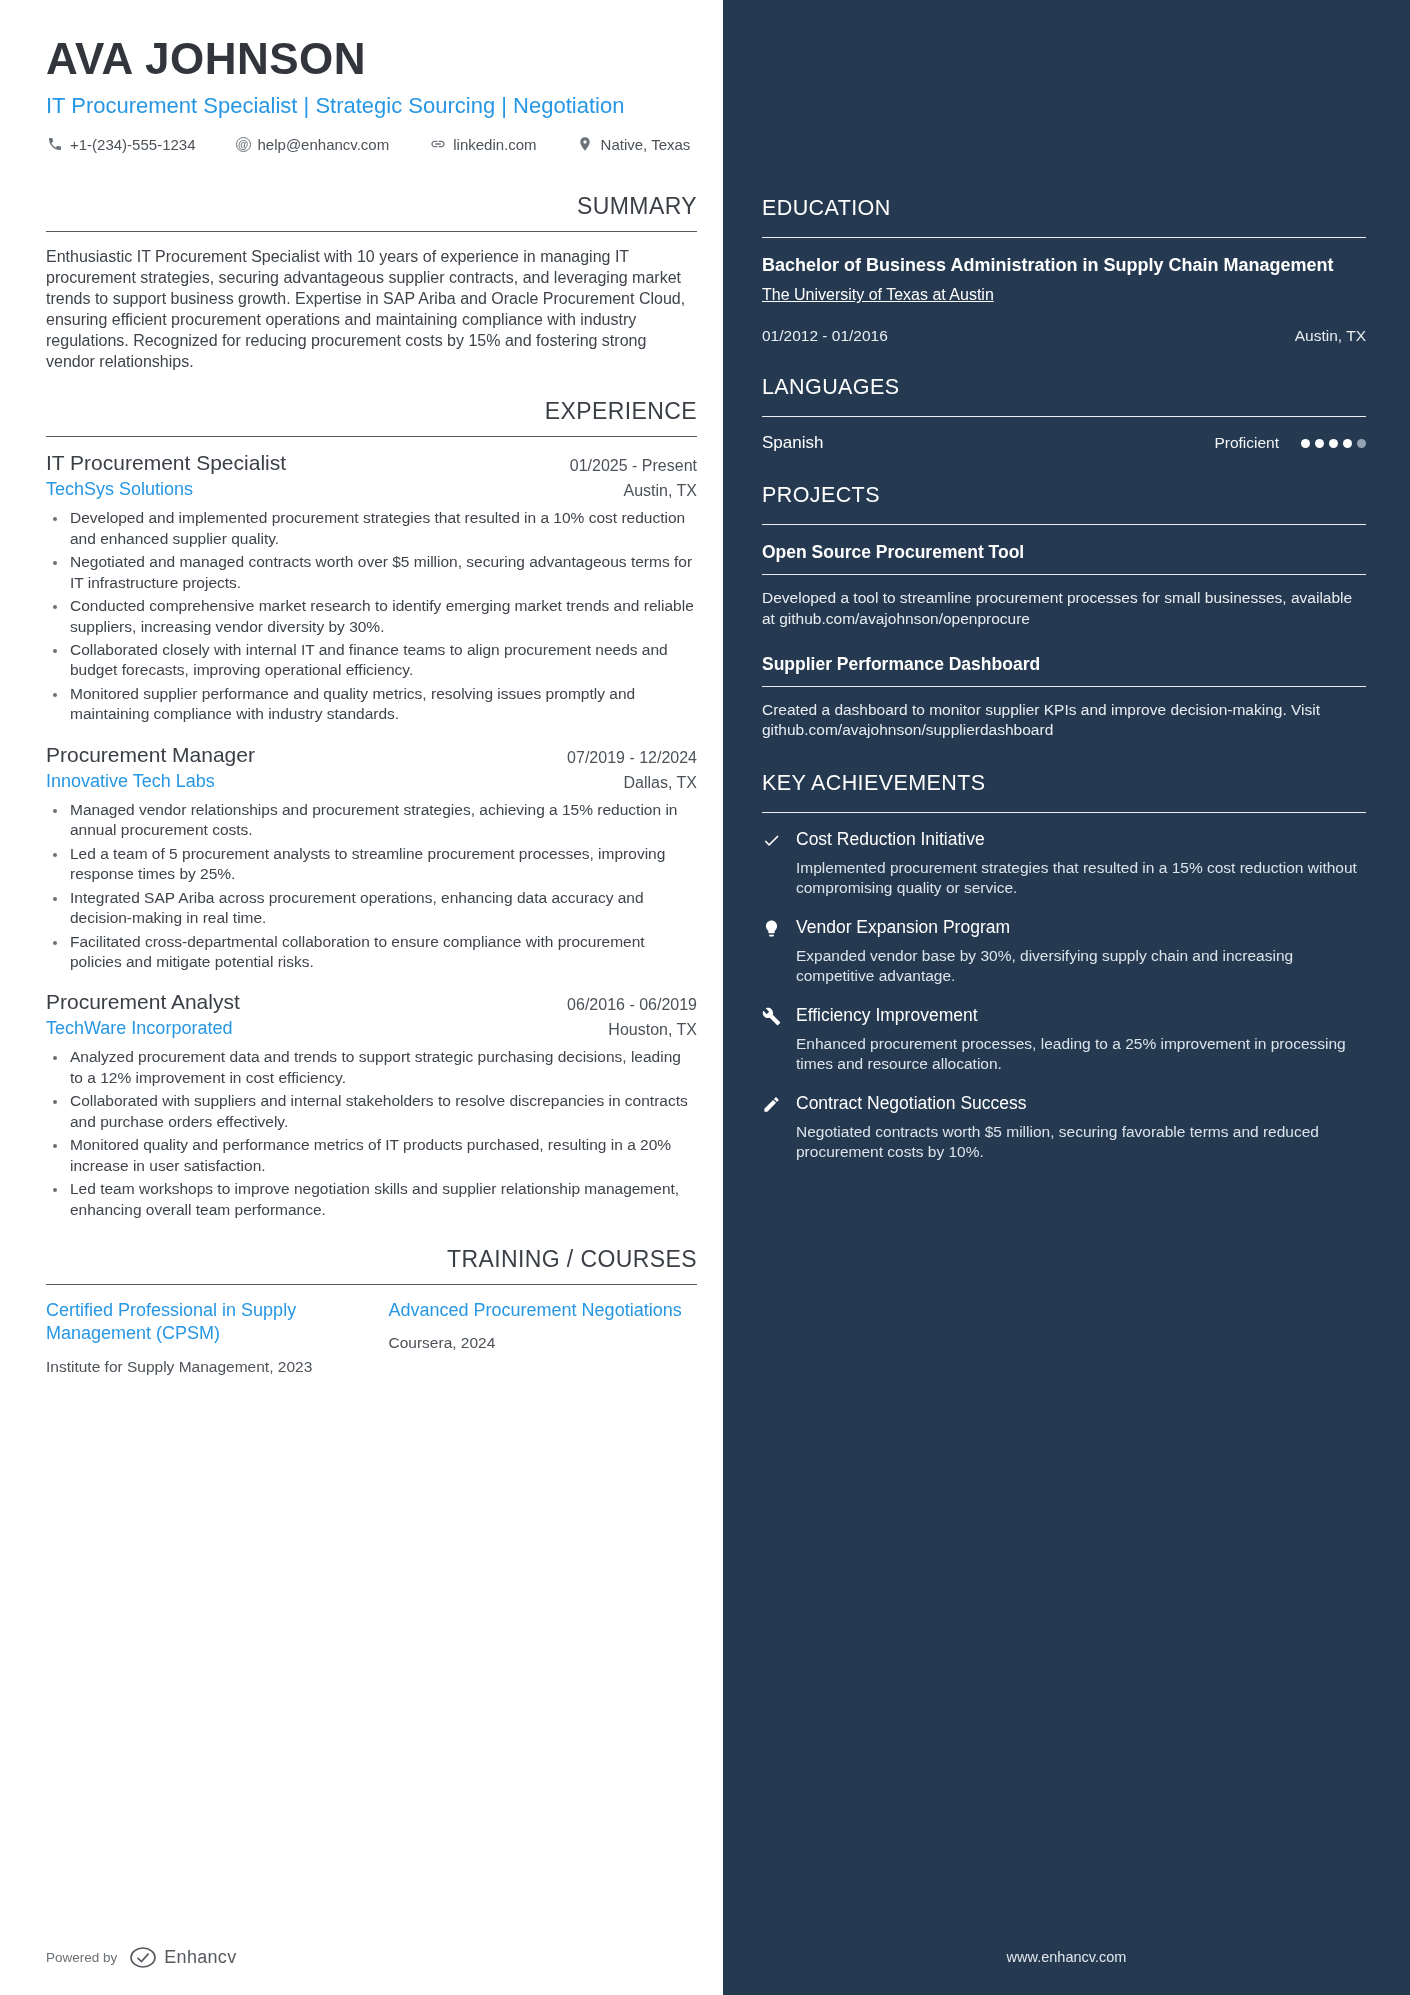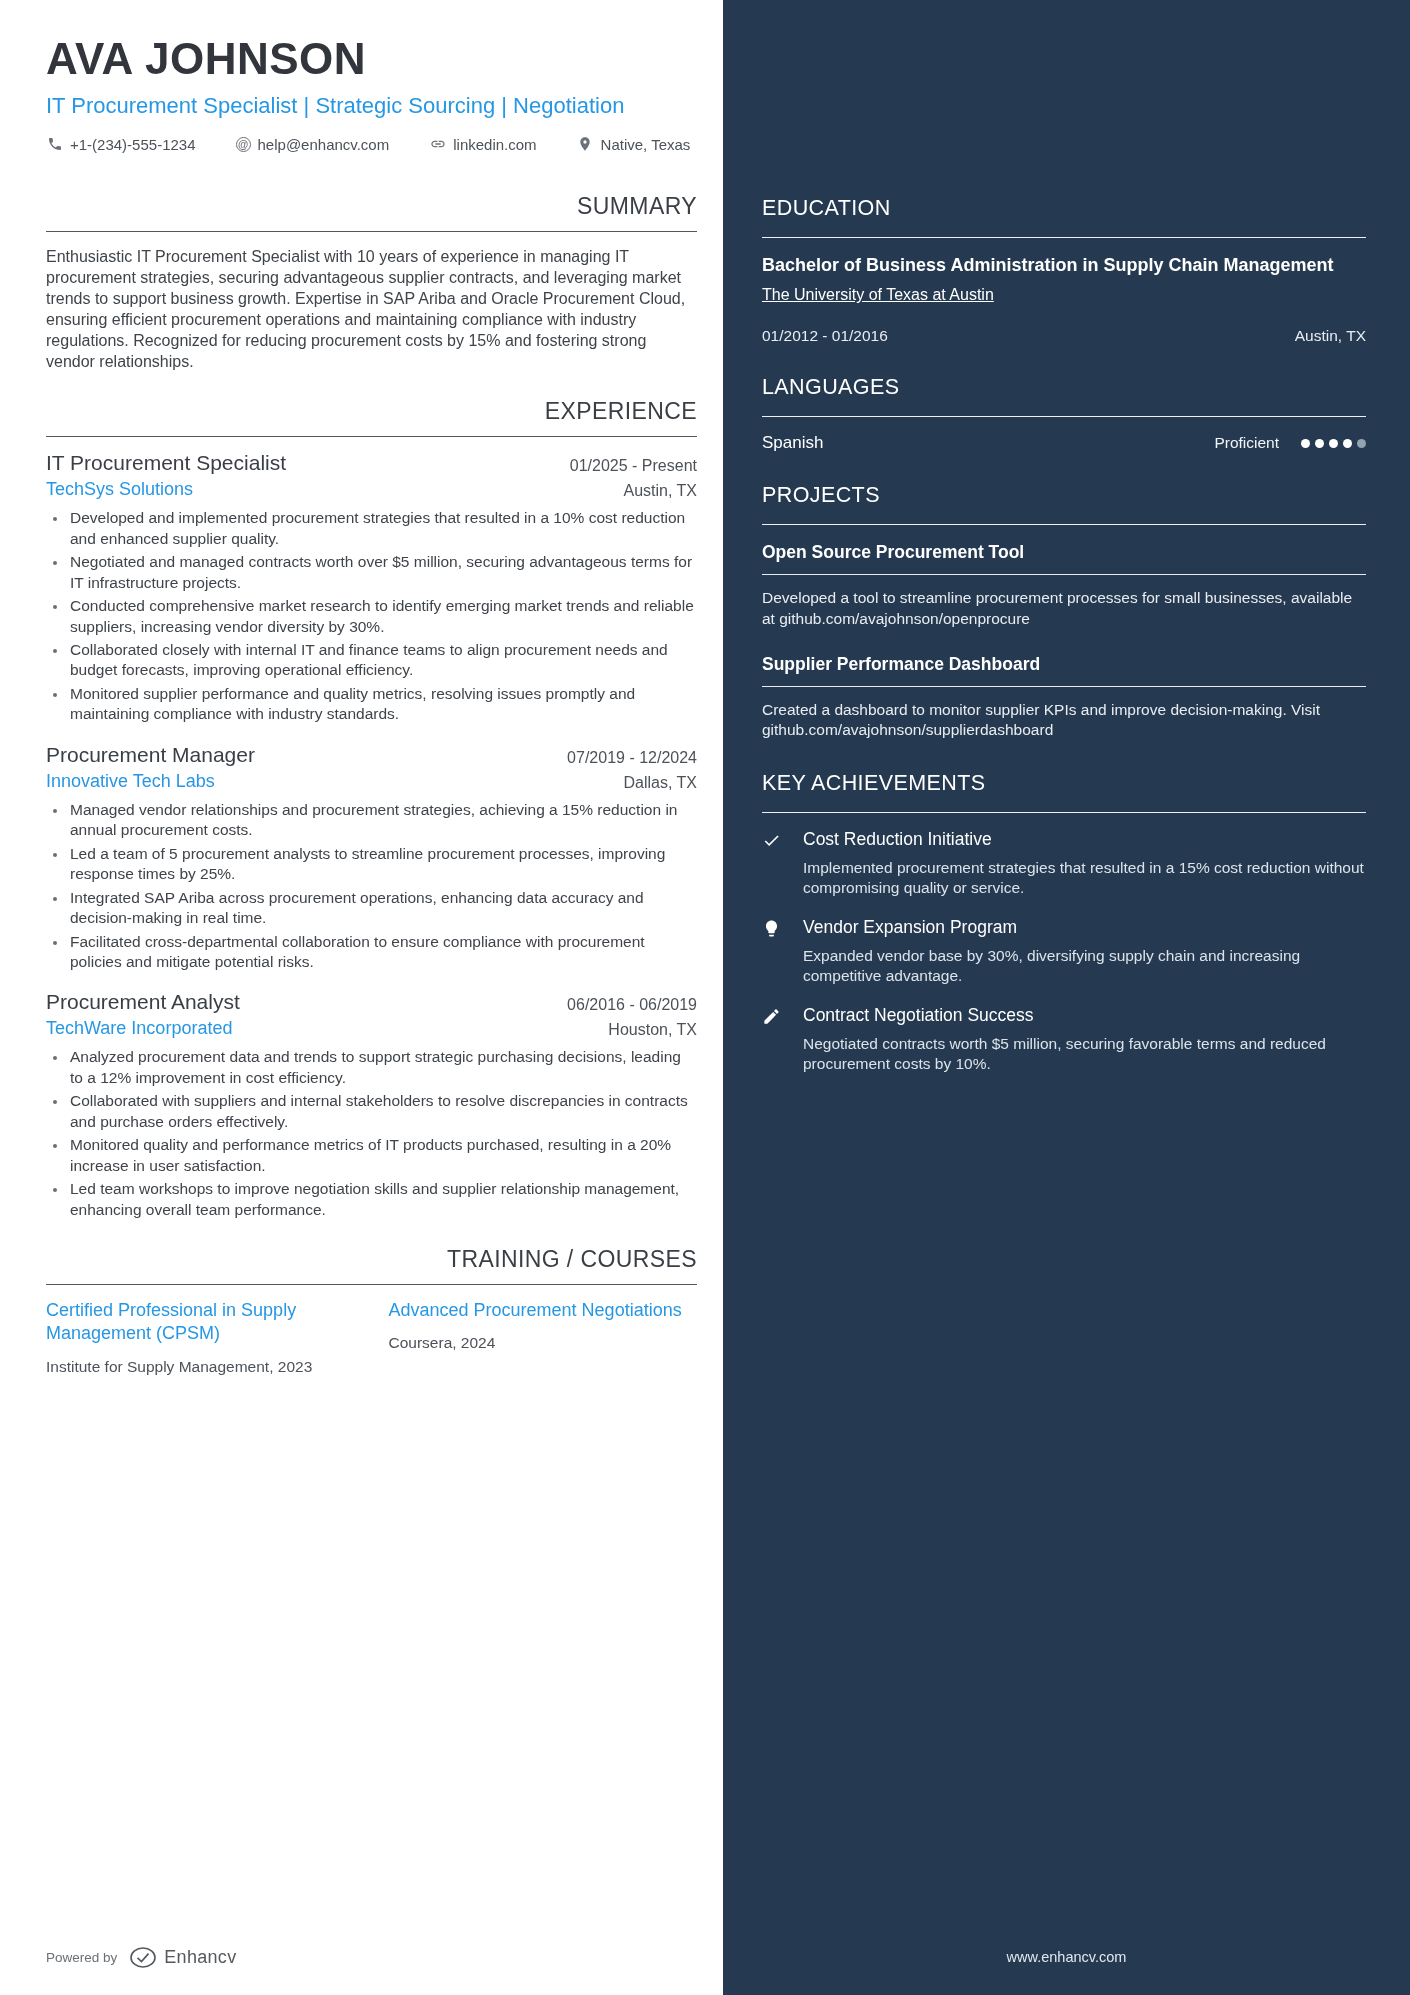--- a/index.html
+++ b/index.html
@@ -51,21 +51,21 @@
   .lang-row { display: flex; align-items: center; margin-bottom: 14px; }
   .lang-name { flex: 1; font-size: 17px; }
   .lang-level { font-size: 15.5px; color: #F2F5F8; margin-right: 22px; }
   .dots { display: flex; gap: 5px; }
   .dot { width: 9px; height: 9px; border-radius: 50%; background: #ffffff; }
   .dot.dim { background: #93A3B1; }
 
   .proj-title { font-size: 17.5px; font-weight: 700; line-height: 1.3; padding-bottom: 10px; border-bottom: 1px solid #E8EDF2; margin-bottom: 13px; }
   .proj-desc { font-size: 15.5px; line-height: 1.32; color: #E9EDF1; margin-bottom: 24px; word-break: break-word; }
 
-  .ach { display: flex; gap: 21px; margin-bottom: 19px; justify-content: center; }
+  .ach { display: flex; gap: 14px; margin-bottom: 19px; justify-content: center; }
   .ach-icon { flex: 0 0 20px; width: 20px; padding-top: 2px; }
   .ach-icon svg { width: 19px; height: 19px; fill: #ffffff; }
   .ach-title { font-size: 17.5px; color: #ffffff; line-height: 1.25; margin-bottom: 7px; }
   .ach-desc { font-size: 15.5px; line-height: 1.3; color: #DCE3EA; }
 
   
   .footer-left { position: absolute; left: 46px; bottom: 26px; display: flex; align-items: center; gap: 12px; font-size: 13.5px; color: #6B7075; }
   .logo { display: inline-flex; align-items: center; gap: 7px; }
   .brand { font-size: 18px; color: #55595E; letter-spacing: .3px; }
   .footer-right { position: absolute; bottom: 30px; left: 723px; width: 687px; text-align: center; font-size: 14.5px; color: #E2E8EE; }
@@ -248,20 +248,31 @@
           <svg viewBox="0 0 24 24">
               <path d="M9 21c0 .55.45 1 1 1h4c.55 0 1-.45 1-1v-1H9v1zm3-19C8.14 2 5 5.14 5 9c0 2.38 1.19 4.47 3 5.74V17c0 .55.45 1 1 1h6c.55 0 1-.45 1-1v-2.26c1.81-1.27 3-3.36 3-5.74 0-3.86-3.14-7-7-7z"></path>
             </svg>
         </span>
         <div>
           <div class="ach-title">Vendor Expansion Program</div>
           <div class="ach-desc">Expanded vendor base by 30%, diversifying supply chain and increasing competitive advantage.</div>
         </div>
       </div>
 
+      <div class="ach">
+        <span class="ach-icon">
+          <svg viewBox="0 0 24 24">
+              <path d="M22.7 19l-9.1-9.1c.9-2.3.4-5-1.5-6.9-2-2-5-2.4-7.4-1.3L9 6 6 9 1.6 4.7C.4 7.1.9 10.1 2.9 12.1c1.9 1.9 4.6 2.4 6.9 1.5l9.1 9.1c.4.4 1 .4 1.4 0l2.3-2.3c.5-.4.5-1.1.1-1.4z"></path>
+            </svg>
+        </span>
+        <div>
+          <div class="ach-title">Efficiency Improvement</div>
+          <div class="ach-desc">Enhanced procurement processes, leading to a 25% improvement in processing times and resource allocation.</div>
+        </div>
+      </div>
 
       <div class="ach">
         <span class="ach-icon">
           <svg viewBox="0 0 24 24">
               <path d="M3 17.25V21h3.75L17.81 9.94l-3.75-3.75L3 17.25zM20.71 7.04c.39-.39.39-1.02 0-1.41l-2.34-2.34c-.39-.39-1.02-.39-1.41 0l-1.83 1.83 3.75 3.75 1.83-1.83z"></path>
             </svg>
         </span>
         <div>
           <div class="ach-title">Contract Negotiation Success</div>
           <div class="ach-desc">Negotiated contracts worth $5 million, securing favorable terms and reduced procurement costs by 10%.</div>

